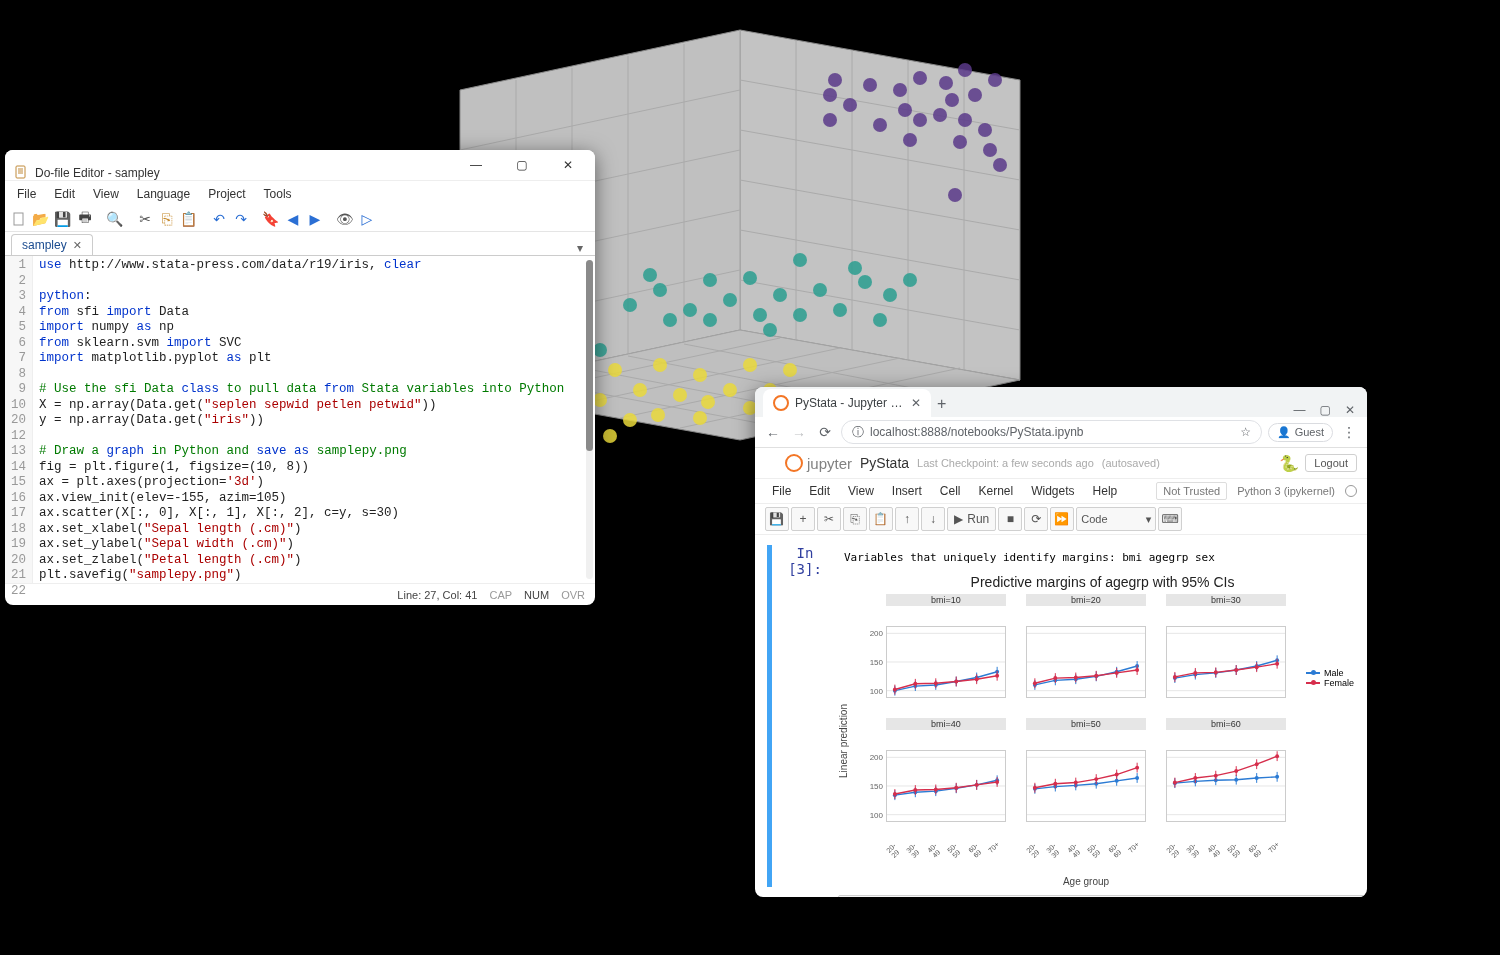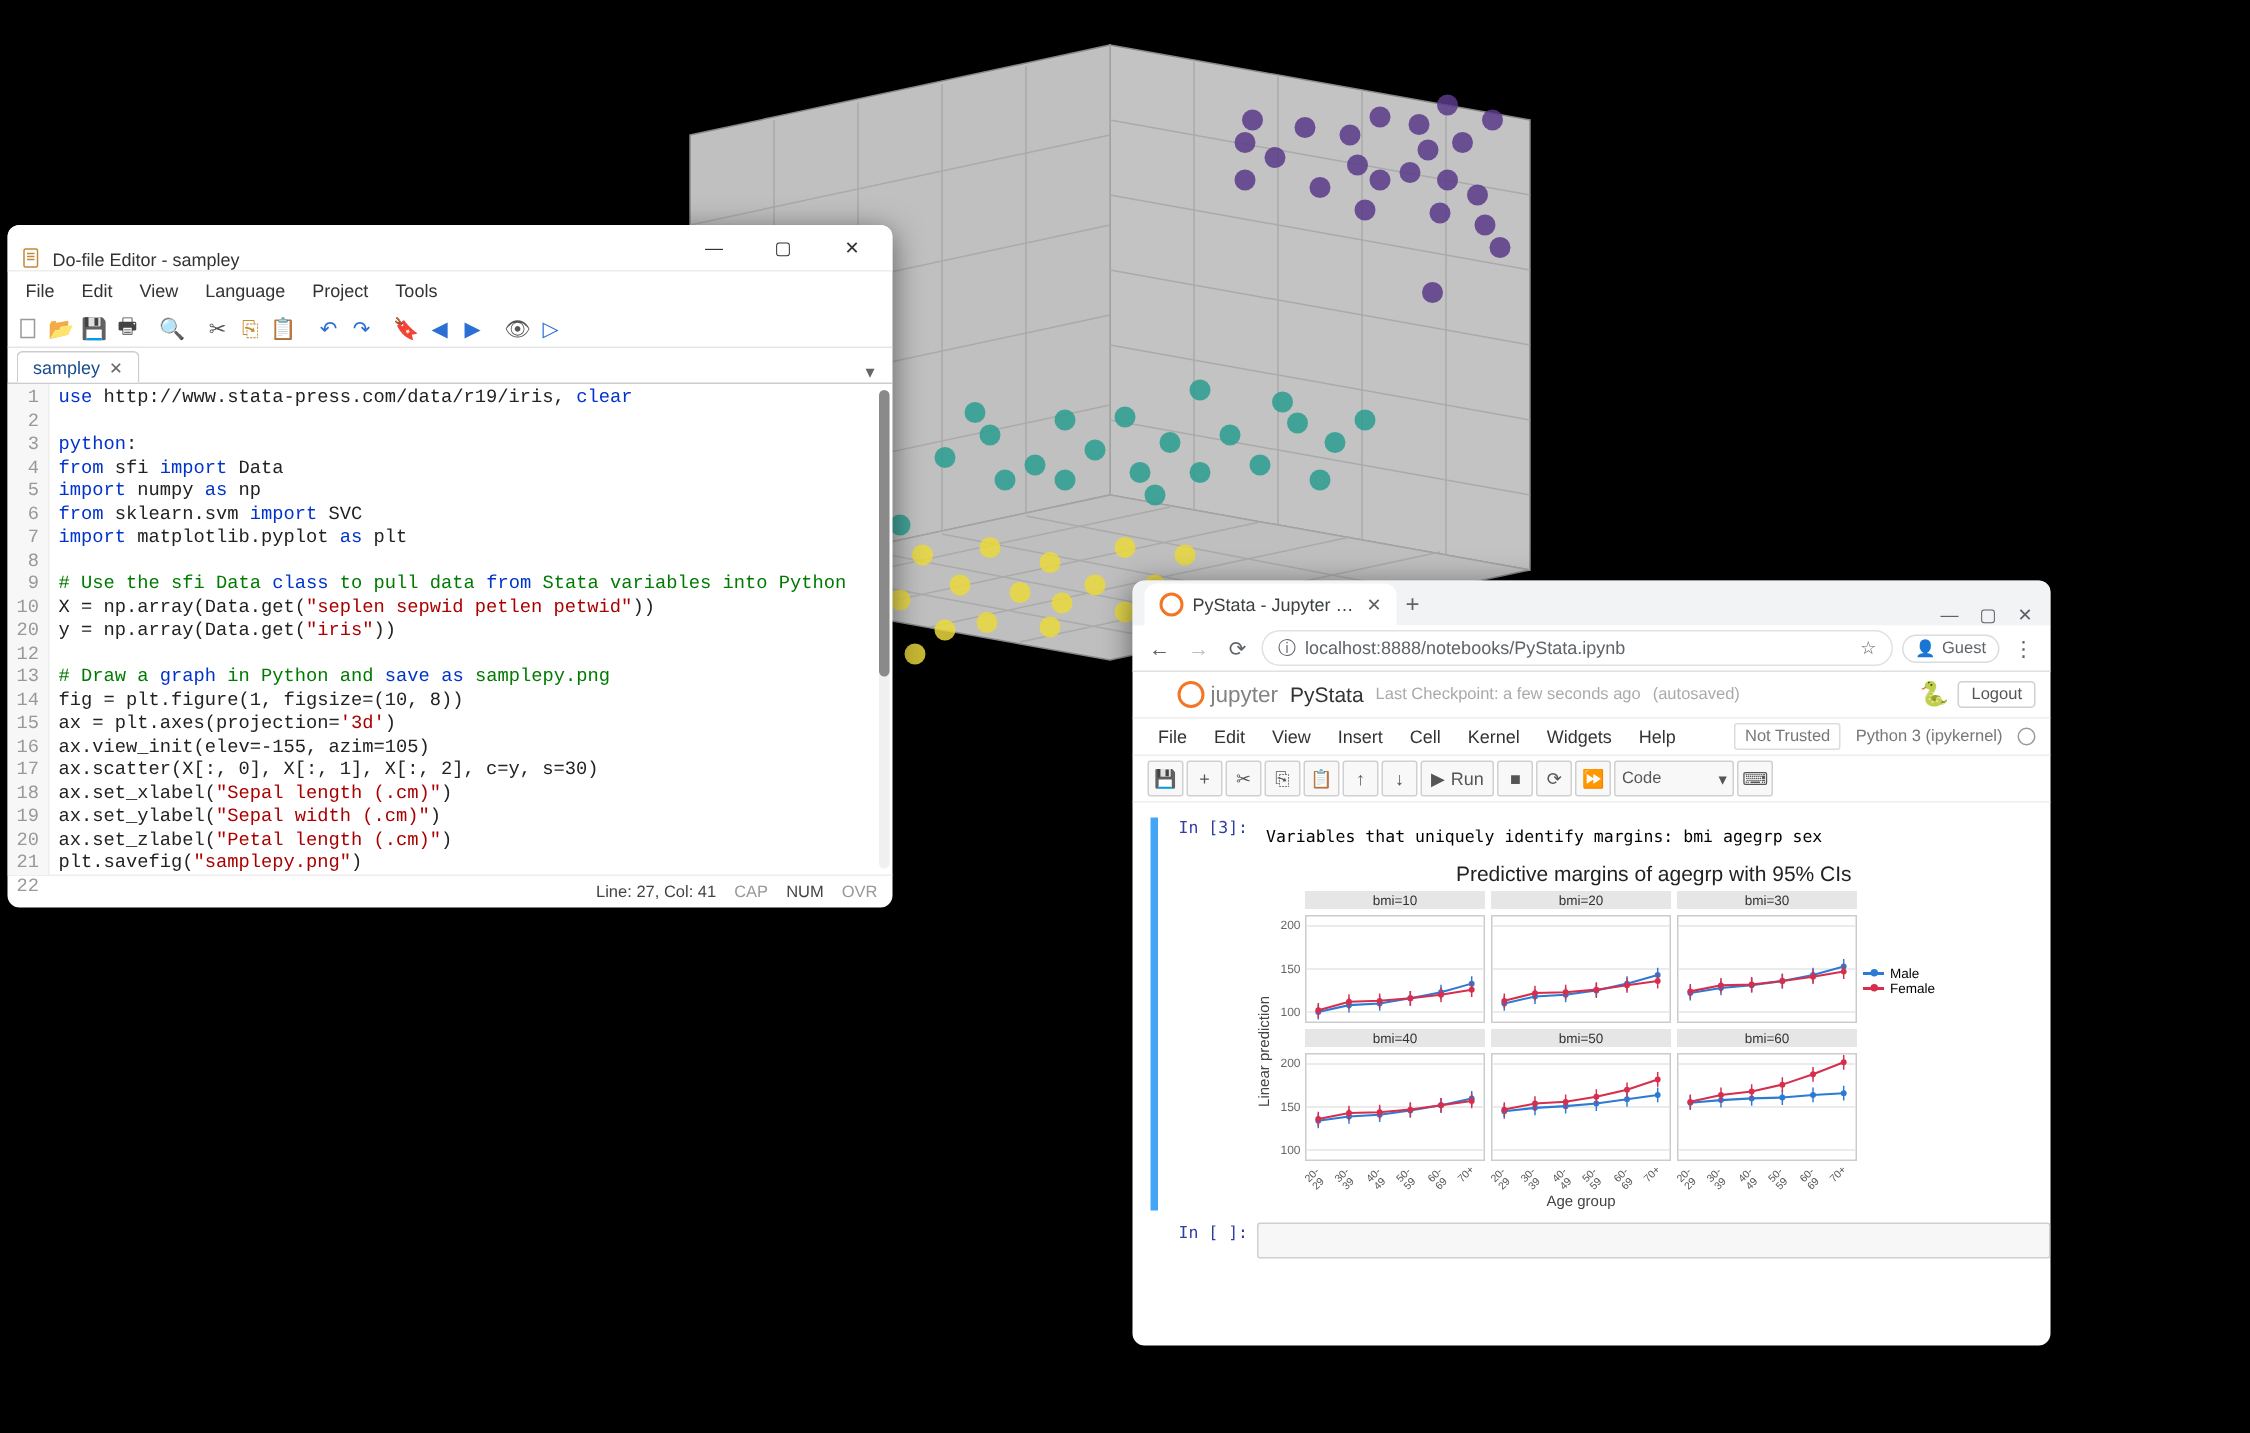--- a/index.html
+++ b/index.html
@@ -93,27 +93,27 @@
   .jup-menubar{ display:flex; padding:2px 10px; gap:4px; font-size:12px; color:#333; border-bottom:1px solid #eee; align-items:center;}
   .jup-menubar > .m { padding:3px 7px;}
   .jup-menubar .right{ margin-left:auto; display:flex; gap:10px; align-items:center; color:#777; font-size:11px;}
   .jup-toolbar{ display:flex; padding:3px 10px; gap:2px; border-bottom:1px solid #eee; align-items:center;}
   .jtb{ width:22px; height:22px; border:1px solid #d0d0d0; border-radius:2px; display:flex; align-items:center; justify-content:center; font-size:12px; color:#555; background:#f8f8f8;}
   .jtb-run{ width:auto; padding:0 6px; gap:4px;}
   .jtb-select{ width:70px; font-size:11px; text-align:left; padding:0 4px; justify-content:space-between;}
   .nb-area{ padding:6px 0 6px 12px; overflow:hidden;}
   .cell{ display:flex; margin:4px 0; }
   .cell .bar{ width:5px; background:#42A5F5; margin-right:6px;}
-  .cell .prompt{ width:54px; text-align:right; padding-right:6px; font-family:monospace; color:#303F9F; font-size:11px;}
+  .cell .prompt{ width:54px; text-align:center; padding-right:6px; font-family:monospace; color:#303F9F; font-size:14px;}
   .cell .body{ flex:1; }
   .codeblock{ border:1px solid #cfcfcf; background:#f7f7f7; border-radius:2px; padding:4px 6px; font-family:monospace; font-size:11px;}
   .outtext{ font-family:monospace; font-size:11px; padding:6px;}
   .plot-wrap { padding:0 0 0 0;}
   .plot-title{ text-align:center; font-size:14px; color:#222; margin:4px 0;}
-  .plot-grid{ display:grid; grid-template-columns: 28px 120px 120px 120px 60px; grid-template-rows: auto auto auto auto auto; gap:4px; align-items:center;}
+  .plot-grid{ display:grid; grid-template-columns: 28px 120px 120px 120px 60px; grid-template-rows: auto auto auto auto auto; gap:20px; align-items:center;}
   .ylab{ grid-row: 2 / span 4; grid-column:1; writing-mode:vertical-rl; transform:rotate(180deg); font-size:10px; color:#444; text-align:center;}
   .panel-head{ background:#e6e6e6; text-align:center; font-size:9px; padding:1px 0; color:#333;}
   .panel{ border:1px solid #ccc; height:70px; position:relative; background:#fff;}
   .xlab{ grid-column:2 / span 3; text-align:center; font-size:10px; color:#444;}
   .ticks{ display:flex; justify-content:space-between; font-size:7px; color:#555; padding:0 2px; transform-origin:left; }
   .ticks span{ transform:rotate(-45deg); display:inline-block; width:14px;}
   .legend{ grid-row:2 / span 2; grid-column:5; font-size:9px;}
   .legend .row{display:flex; align-items:center; gap:4px;}
   .legend .sw{width:14px; height:2px; position:relative;}
   .legend .sw::after{content:''; position:absolute; left:5px; top:-2px; width:5px; height:5px; border-radius:50%;}

